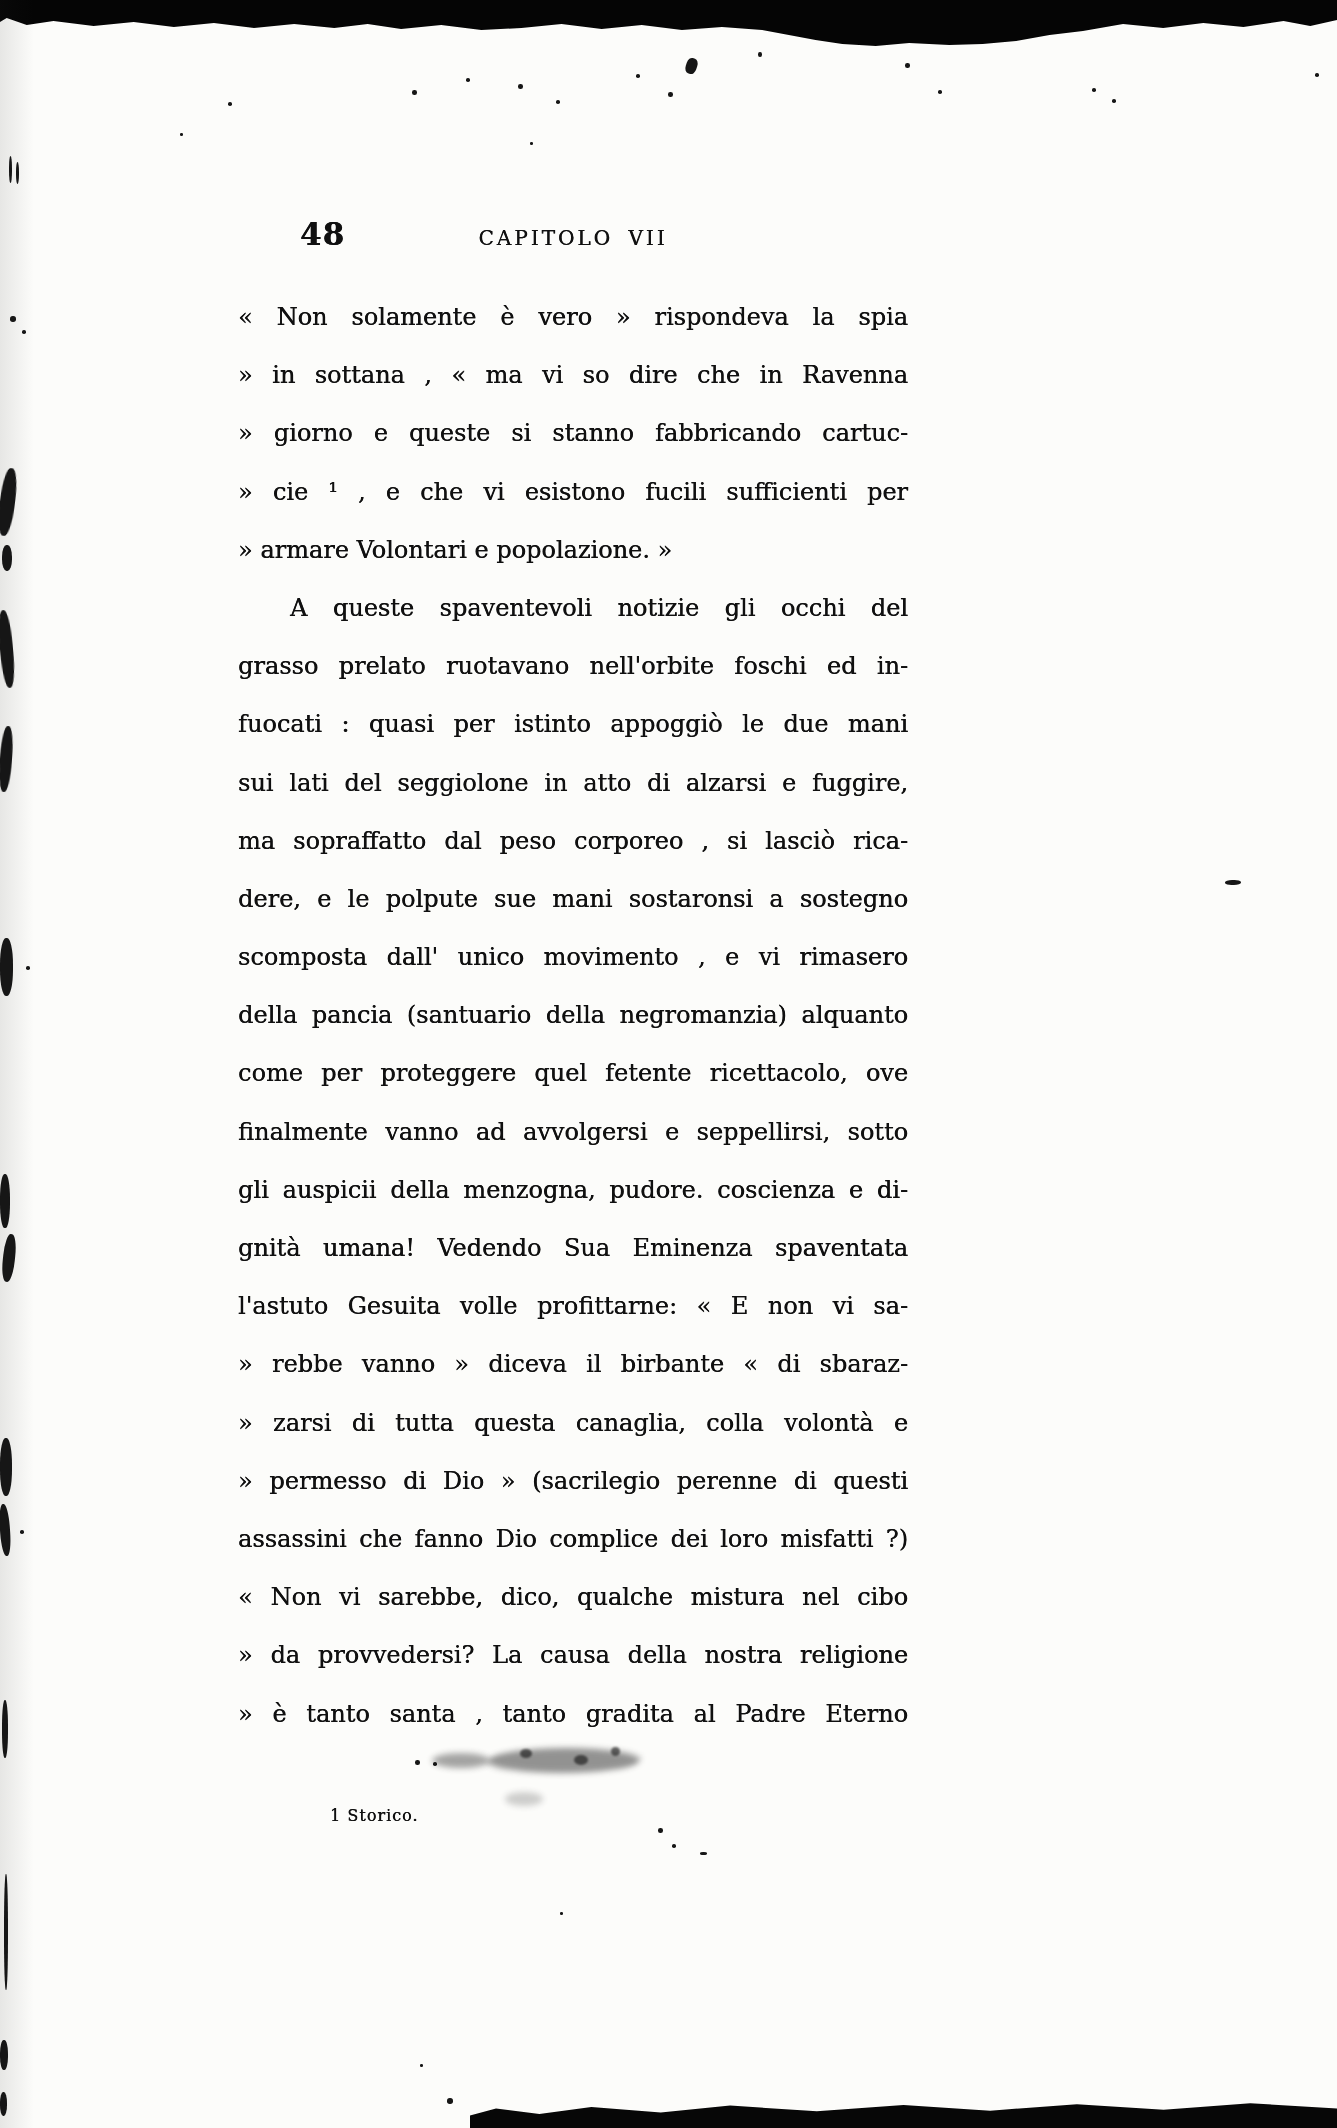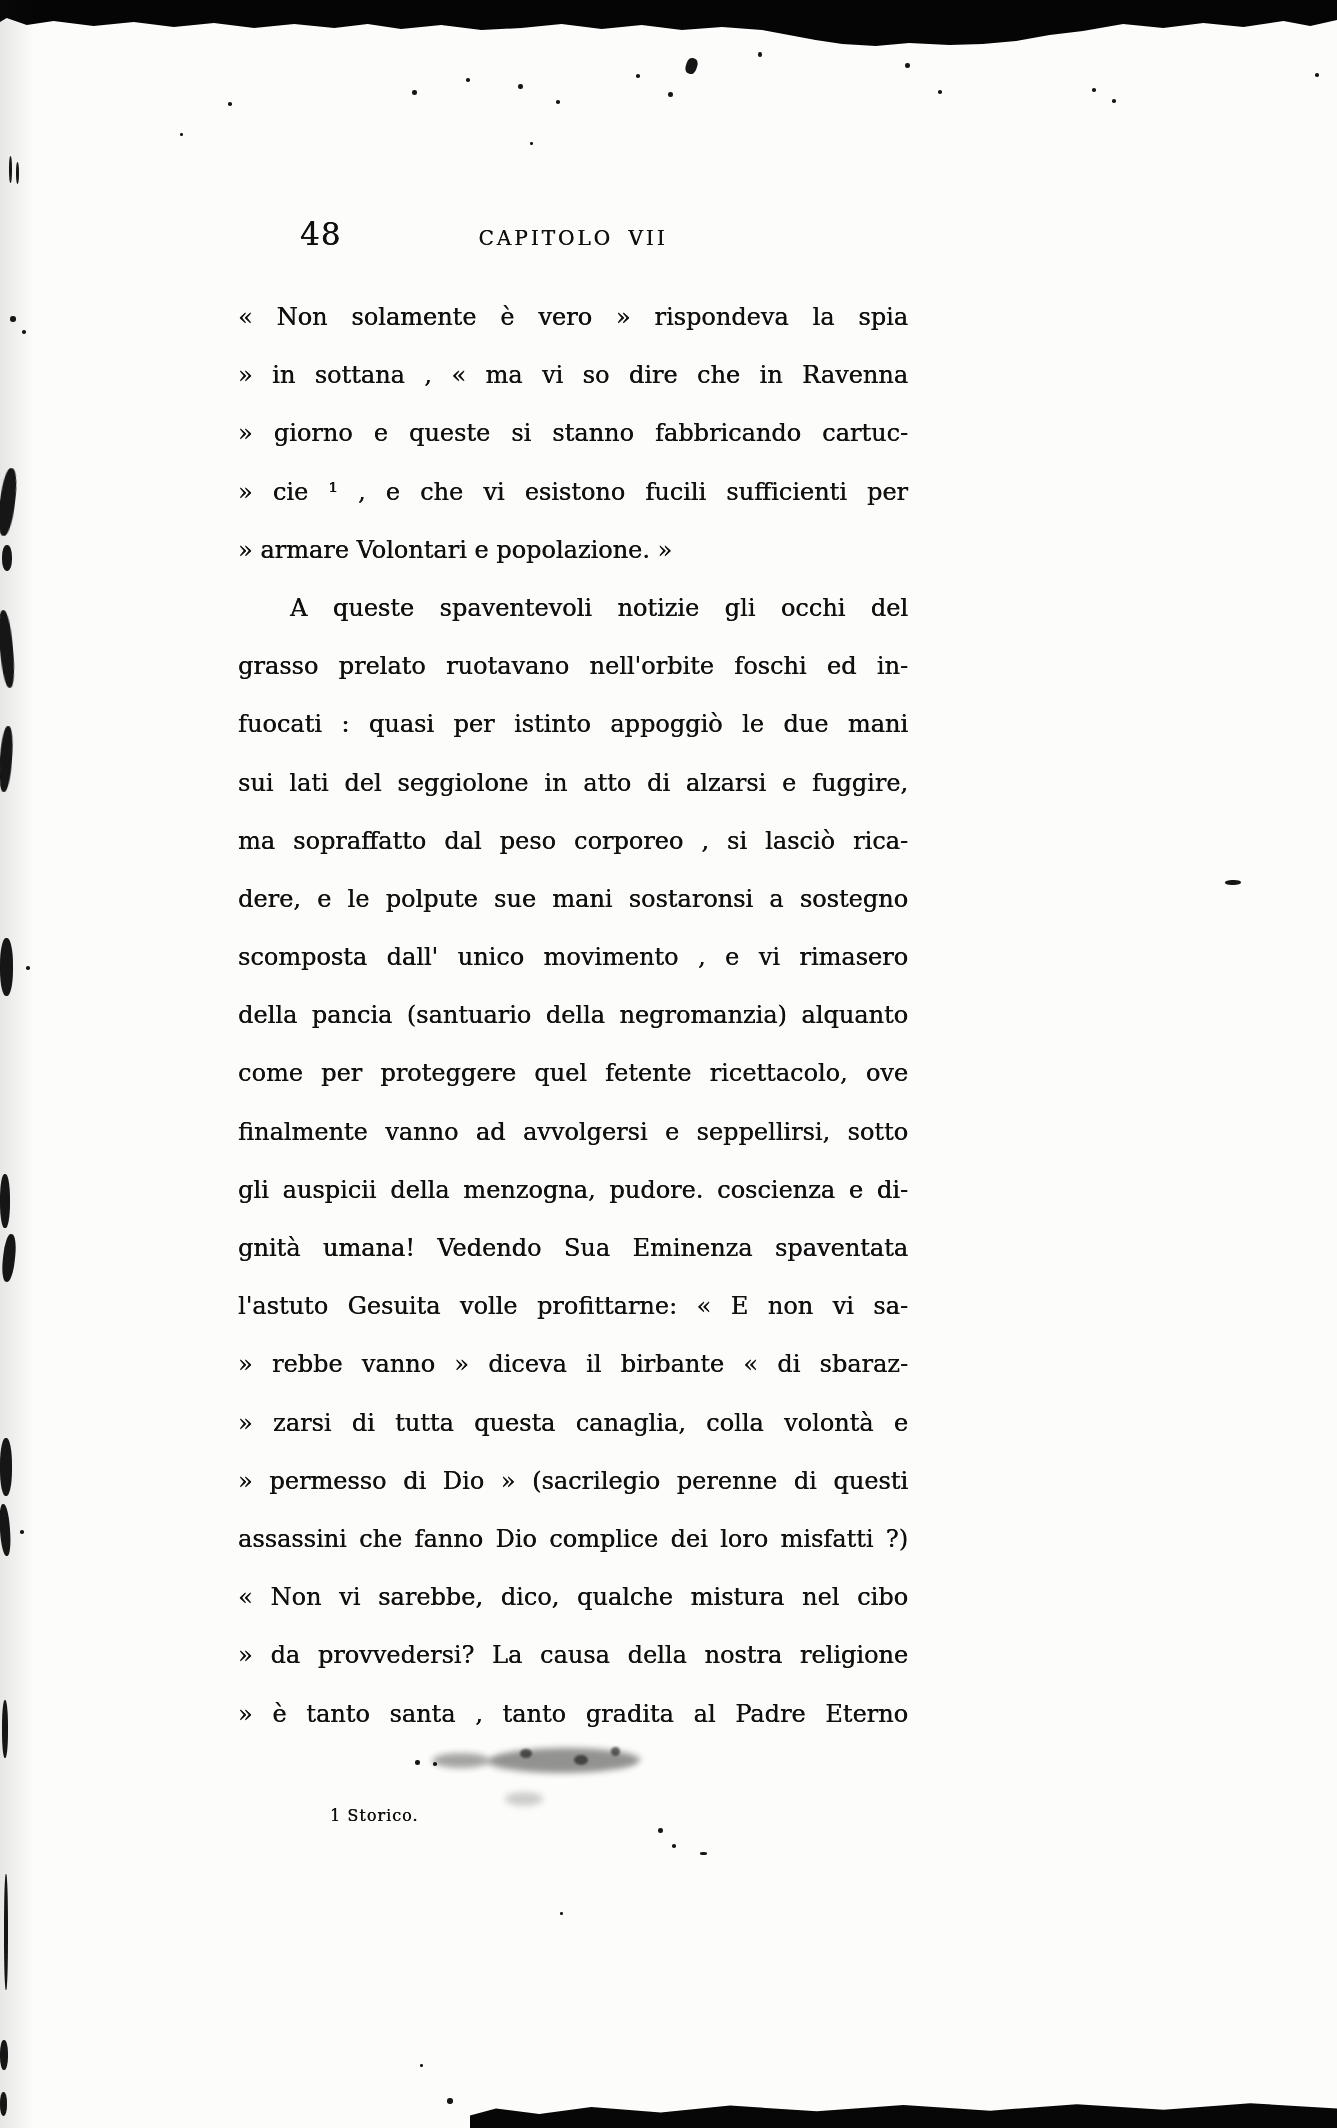--- a/index.html
+++ b/index.html
@@ -18,21 +18,21 @@
   .edge-bottom{
     position:absolute;left:470px;top:2100px;width:867px;height:28px;background:#070707;
     clip-path:polygon(0 55%,3% 30%,8% 50%,14% 25%,22% 45%,30% 20%,40% 40%,50% 18%,60% 38%,70% 15%,80% 35%,90% 12%,100% 30%,100% 100%,0 100%);
   }
   .gutter-shadow{
     position:absolute;left:0;top:0;width:34px;height:2128px;
     background:linear-gradient(to right,rgba(40,40,40,0.10),rgba(0,0,0,0));
   }
   
   .pagenum{
-    position:absolute;left:300px;top:216px;font-size:31px;letter-spacing:1px;
+    position:absolute;left:300px;top:216px;font-size:31px;letter-spacing:1px;font-weight:bold;
   }
   .running-head{
     position:absolute;left:238px;top:226px;width:670px;text-align:center;
     font-size:20px;letter-spacing:3px;word-spacing:6px;
   }
   
   .textcol{position:absolute;left:238px;top:288px;width:670px;}
   .line{
     height:58.2px;line-height:58.2px;font-size:24px;
     text-align:justify;text-align-last:justify;white-space:normal;

